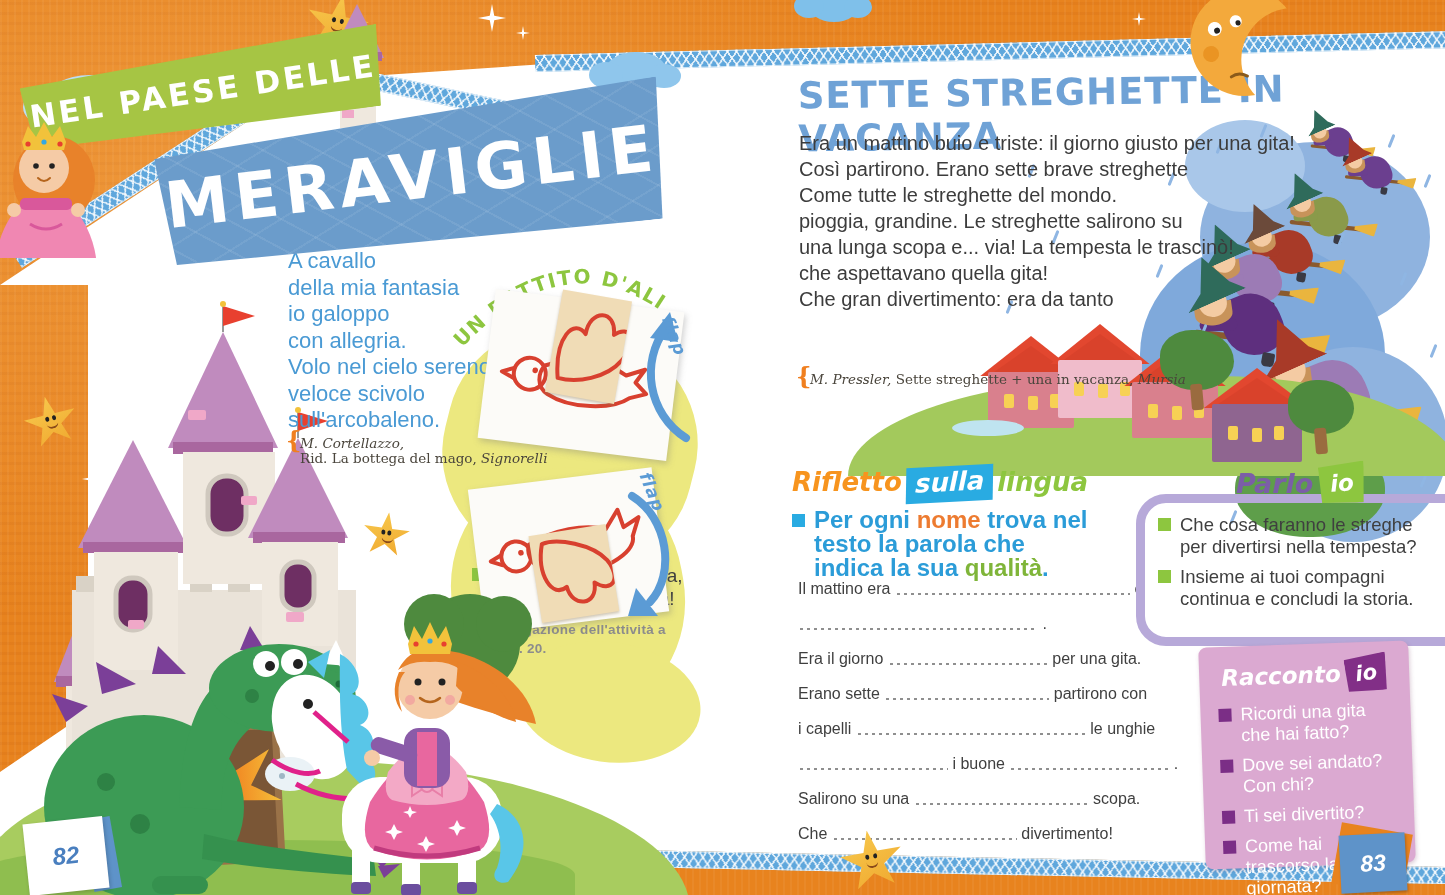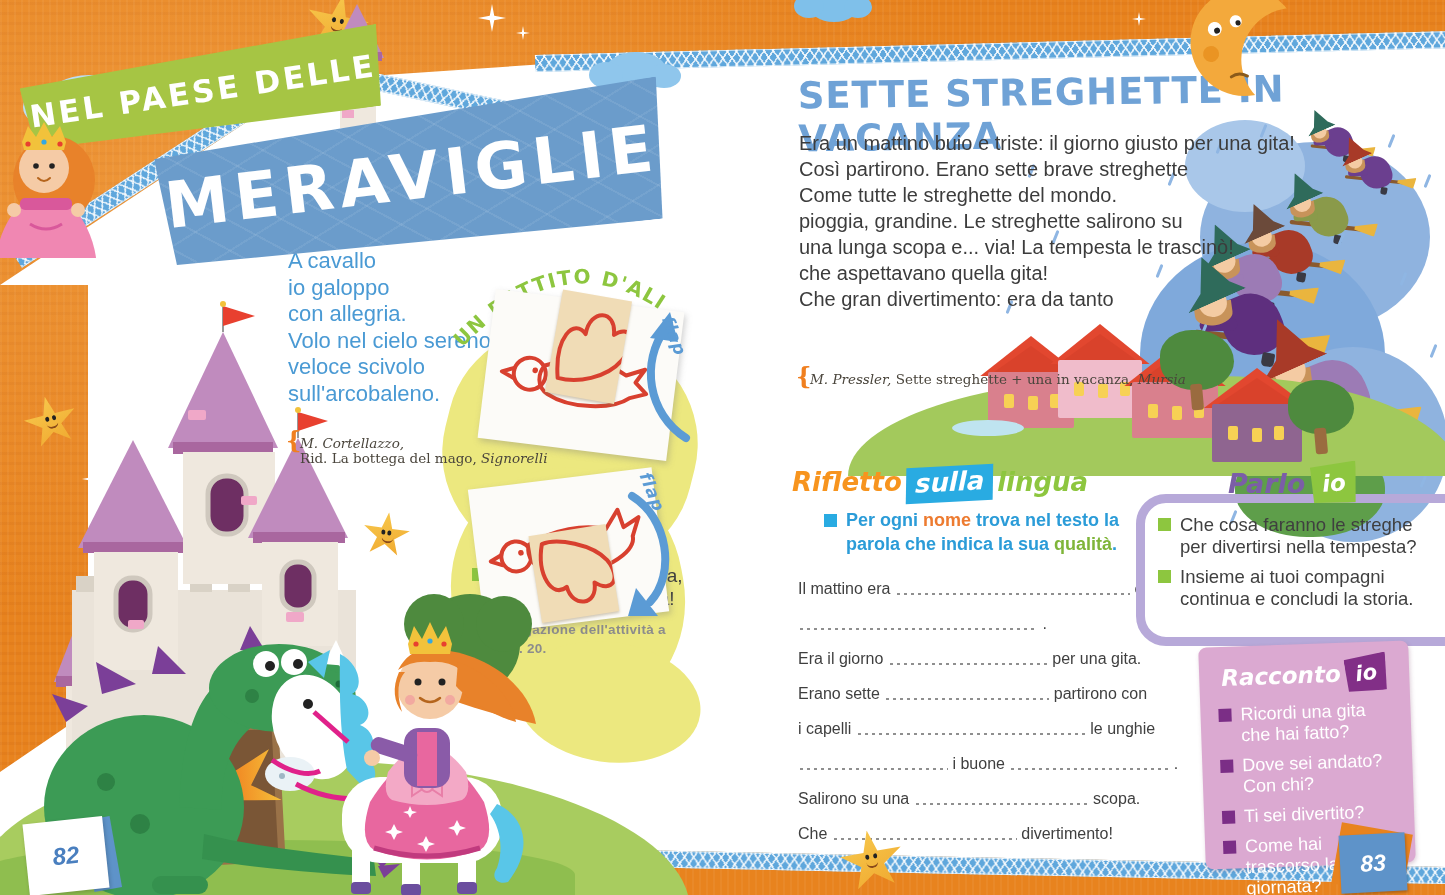--- a/index.html
+++ b/index.html
@@ -52,34 +52,34 @@
   .craft-note{position:absolute;left:494px;top:620px;width:190px;z-index:12;font-size:13.5px;line-height:19px;font-weight:bold;color:#8C8C8C;letter-spacing:.3px;}
   
   .r-title{position:absolute;left:798px;top:70px;width:640px;z-index:12;transform:rotate(-.8deg);
     font-family:"DejaVu Sans",sans-serif;font-weight:bold;color:#6FA2D6;font-size:37px;letter-spacing:1px;}
   .story{position:absolute;left:799px;top:130px;z-index:12;font-size:20px;line-height:26px;color:#3C3C3C;}
   .heading-mix{position:absolute;left:792px;top:466px;z-index:12;display:flex;align-items:baseline;gap:4px;
     font-family:"DejaVu Sans",sans-serif;font-weight:bold;font-style:italic;font-size:26px;}
   .heading-mix .w1{color:#F7941E;}
   .heading-mix .wbox{background:#29ABE2;color:#fff;padding:1px 9px 5px;transform:rotate(-3deg) skewX(-4deg);display:inline-block;}
   .heading-mix .w3{color:#8DC63F;text-align:center;}
-  .gram-instr{position:absolute;left:824px;top:508px;width:300px;z-index:12;font-size:18px;line-height:24px;font-weight:bold;color:#2B9CD8;}
+  .gram-instr{position:absolute;left:792px;top:508px;width:300px;z-index:12;font-size:24px;line-height:24px;font-weight:bold;color:#2B9CD8;}
   .gram-instr .hl-o{color:#ED7B30;}
   .gram-instr .hl-g{color:#7FB539;}
   .fill-wrap{position:absolute;left:798px;top:574px;width:400px;z-index:12;font-size:16px;color:#3F3F3F;}
   .fill-row{display:flex;align-items:flex-end;height:24px;margin-bottom:11px;white-space:pre;}
   .dots{display:inline-block;height:18px;
     background-image:radial-gradient(circle, #8F8F8F 1.25px, transparent 1.45px);
     background-size:7px 8px;background-repeat:repeat-x;background-position:0 100%;}
   
   .parlo-frame{position:absolute;left:1136px;top:494px;width:340px;height:134px;z-index:12;
     border:9px solid #B7A9D9;border-radius:30px;}
   .parlo-title{position:absolute;left:1228px;top:462px;z-index:13;display:flex;align-items:center;gap:6px;}
   .script{font-family:"DejaVu Sans",sans-serif;font-weight:bold;font-style:italic;}
-  .parlo-title .lbl{color:#7B5EA7;font-size:27px;}
+  .parlo-title .lbl{color:#7B5EA7;font-size:27px;margin-left:8px;}
   .io-box{display:flex;align-items:center;justify-content:center;color:#fff;font-size:23px;
     clip-path:polygon(0 10%,100% 0,94% 100%,4% 94%);}
   .parlo-items{position:absolute;left:1158px;top:514px;width:268px;z-index:13;font-size:18.5px;line-height:22px;color:#3F3F3F;}
   .parlo-items .bullet-row{margin-bottom:8px;}
   
   .racconto{position:absolute;left:1202px;top:644px;width:210px;height:222px;background:#DBA9D1;border-radius:8px;
     transform:rotate(-2deg);z-index:26;box-shadow:1px 2px 4px rgba(120,60,100,.25);}
   .racconto-title{position:absolute;left:22px;top:12px;display:flex;align-items:center;gap:5px;}
   .racconto-title .lbl{color:#fff;font-size:23px;}
   .racconto-items{position:absolute;left:18px;top:58px;width:178px;font-size:18px;line-height:21px;color:#fff;}
@@ -217,20 +217,21 @@
 
     <div class="banner-green">
       <span>NEL PAESE DELLE</span>
     </div>
     <div class="banner-blue">
       <span>MERAVIGLIE</span>
     </div>
 
     <div class="poem">
         <div class="poem-line">A cavallo</div>
+        <div class="poem-line">della mia fantasia</div>
         <div class="poem-line">io galoppo</div>
         <div class="poem-line">con allegria.</div>
         <div class="poem-line">Volo nel cielo sereno,</div>
         <div class="poem-line">veloce scivolo</div>
         <div class="poem-line">sull'arcobaleno.</div>
       </div>
     <div class="source" style="left:286px;top:436px;">
       <span class="brace">{</span>
       <span class="it">M. Cortellazzo,</span><br>
       <span>Rid. La bottega del mago, </span><span class="it">Signorelli</span>

